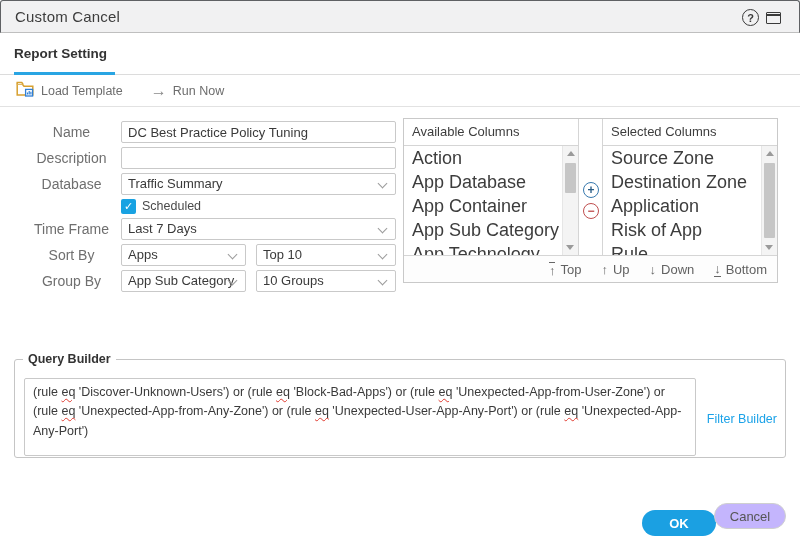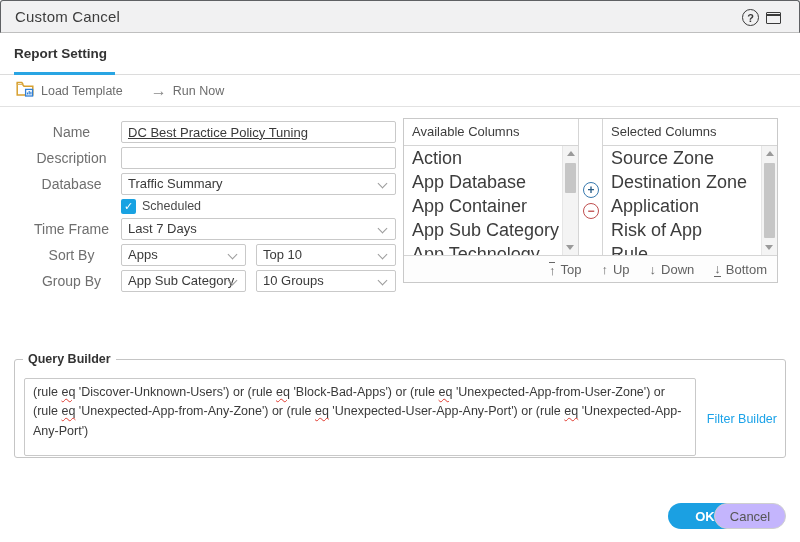--- a/index.html
+++ b/index.html
@@ -74,21 +74,21 @@
     border:1px solid #c5c5c5; border-radius:3px; }
   .qb-legend { font-size:12.5px; font-weight:bold; color:#333; margin-left:8px; padding:0 5px; }
   .qb-text { position:absolute; left:9px; top:12px; width:672px; height:78px; border:1px solid #c9c9c9; border-radius:2px;
     background:#fff; font-size:12.5px; line-height:1.55; color:#3a3a3a; padding:4px 8px; overflow:hidden; cursor:text; }
   .misspelled { text-decoration:underline wavy #e03c31 1px; text-underline-offset:2px; }
   .qb-link { position:absolute; right:8px; top:46px; font-size:12.5px; color:#1ba2e8; cursor:pointer; }
 
   
   .btn { position:absolute; top:503px; height:26px; border-radius:13px; font-size:13px;
     display:flex; align-items:center; justify-content:center; cursor:pointer; font-family:"Liberation Sans", sans-serif; }
-  .btn.ok { left:668px; width:74px; background:#1ba0e2; color:#fff; font-weight:bold; border:none; }
+  .btn.ok { left:642px; width:74px; background:#1ba0e2; color:#fff; font-weight:bold; border:none;margin-top:7px; }
   .btn.cancel { left:714px; width:72px; background:#c4b5fd; color:#555; border:1px solid #cfcfcf; }
 </style>
 </head>
 <body>
 
 <div class="dialog">
 
   <div class="titlebar">
     <div class="titlebar-title">Custom Cancel</div>
     <div class="titlebar-icons">
@@ -120,21 +120,21 @@
     </div>
   </div>
 
   <div class="frm-label" style="top:121px">Name</div>
   <div class="frm-label" style="top:147px">Description</div>
   <div class="frm-label" style="top:173px">Database</div>
   <div class="frm-label" style="top:218px">Time Frame</div>
   <div class="frm-label" style="top:244px">Sort By</div>
   <div class="frm-label" style="top:270px">Group By</div>
 
-  <input class="frm-input" style="left: 121px; top: 121px; width: 275px; text-decoration: underline;" value="DC Best Practice Policy Tuning">
+  <input class="frm-input" style="left: 121px; top: 121px; width: 275px;" value="DC Best Practice Policy Tuning">
   <input class="frm-input" style="left: 121px; top: 147px; width: 275px;" value="">
 
   <div class="select" style="left:121px; top:173px; width:275px">
     <span>Traffic Summary</span>
     <span class="chev"></span>
   </div>
 
   <div class="chkbox">✓</div>
   <div class="chklabel">Scheduled</div>
 

